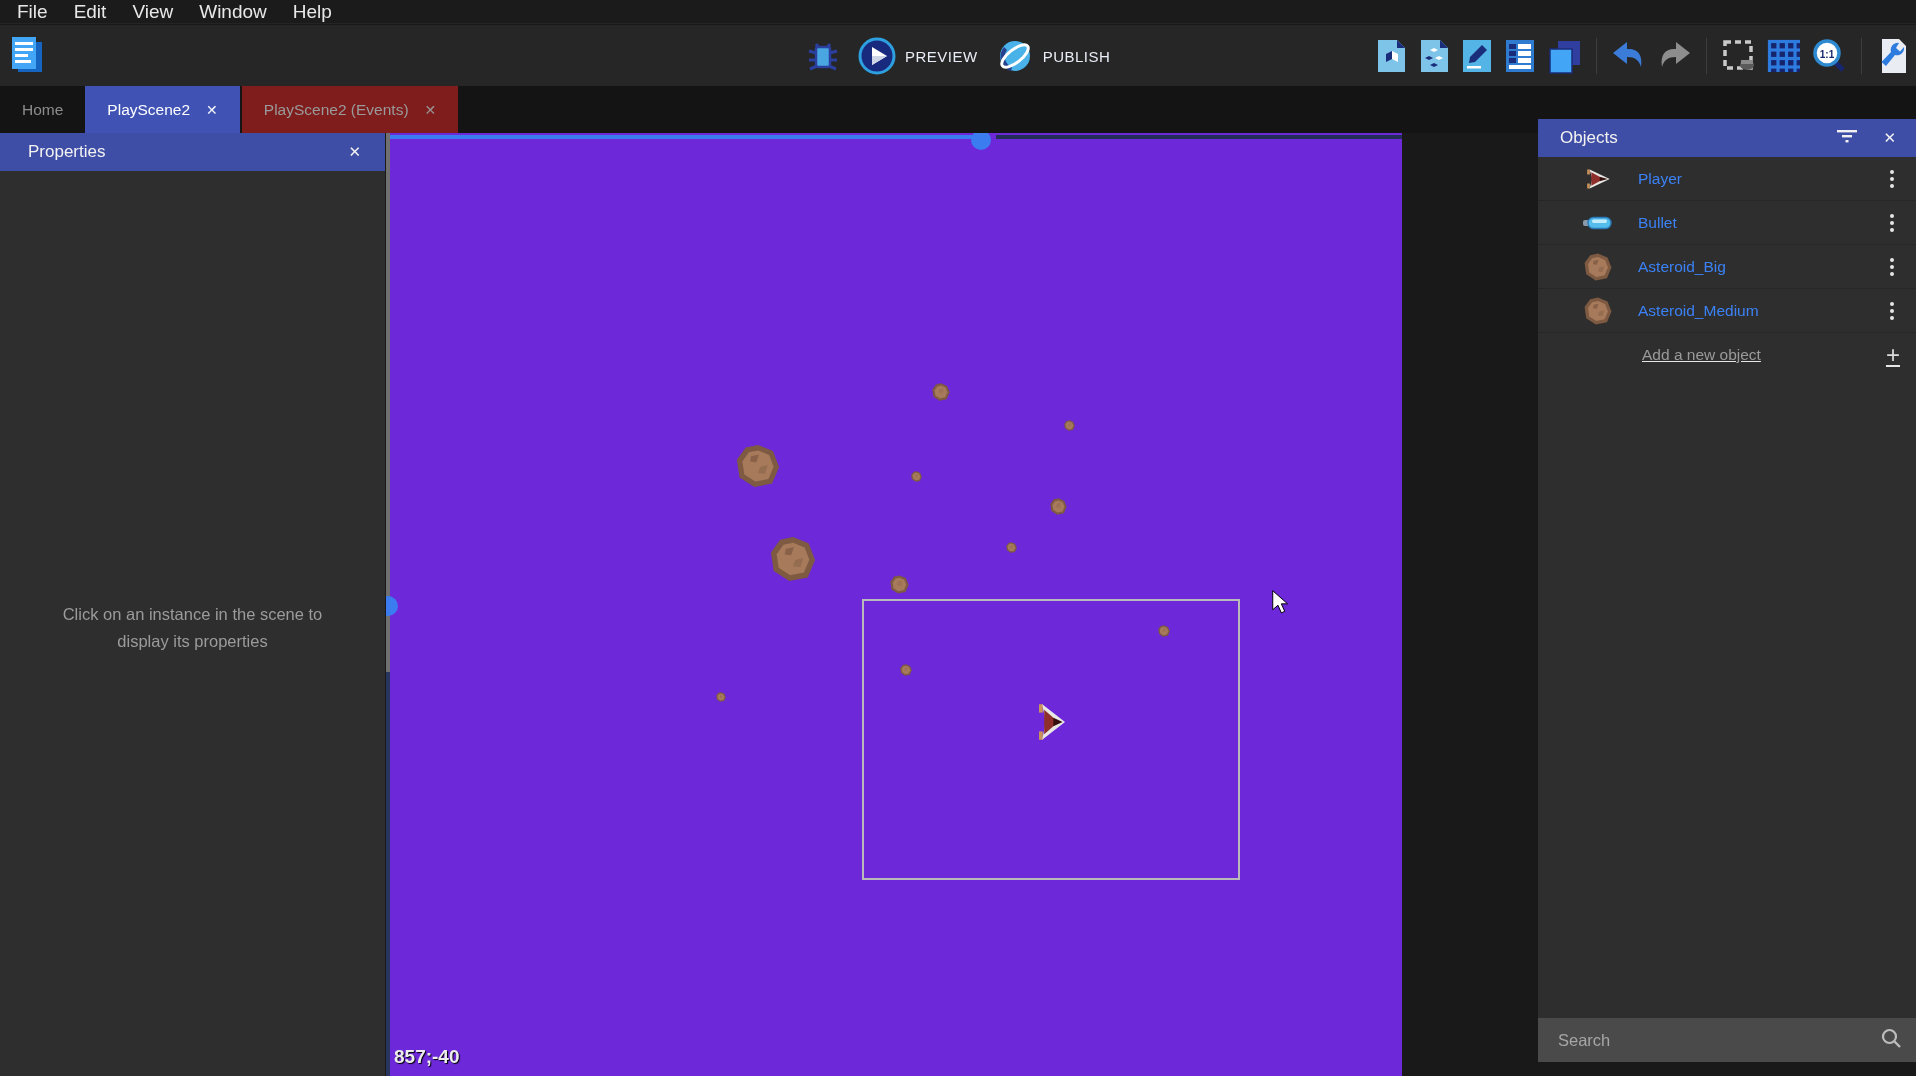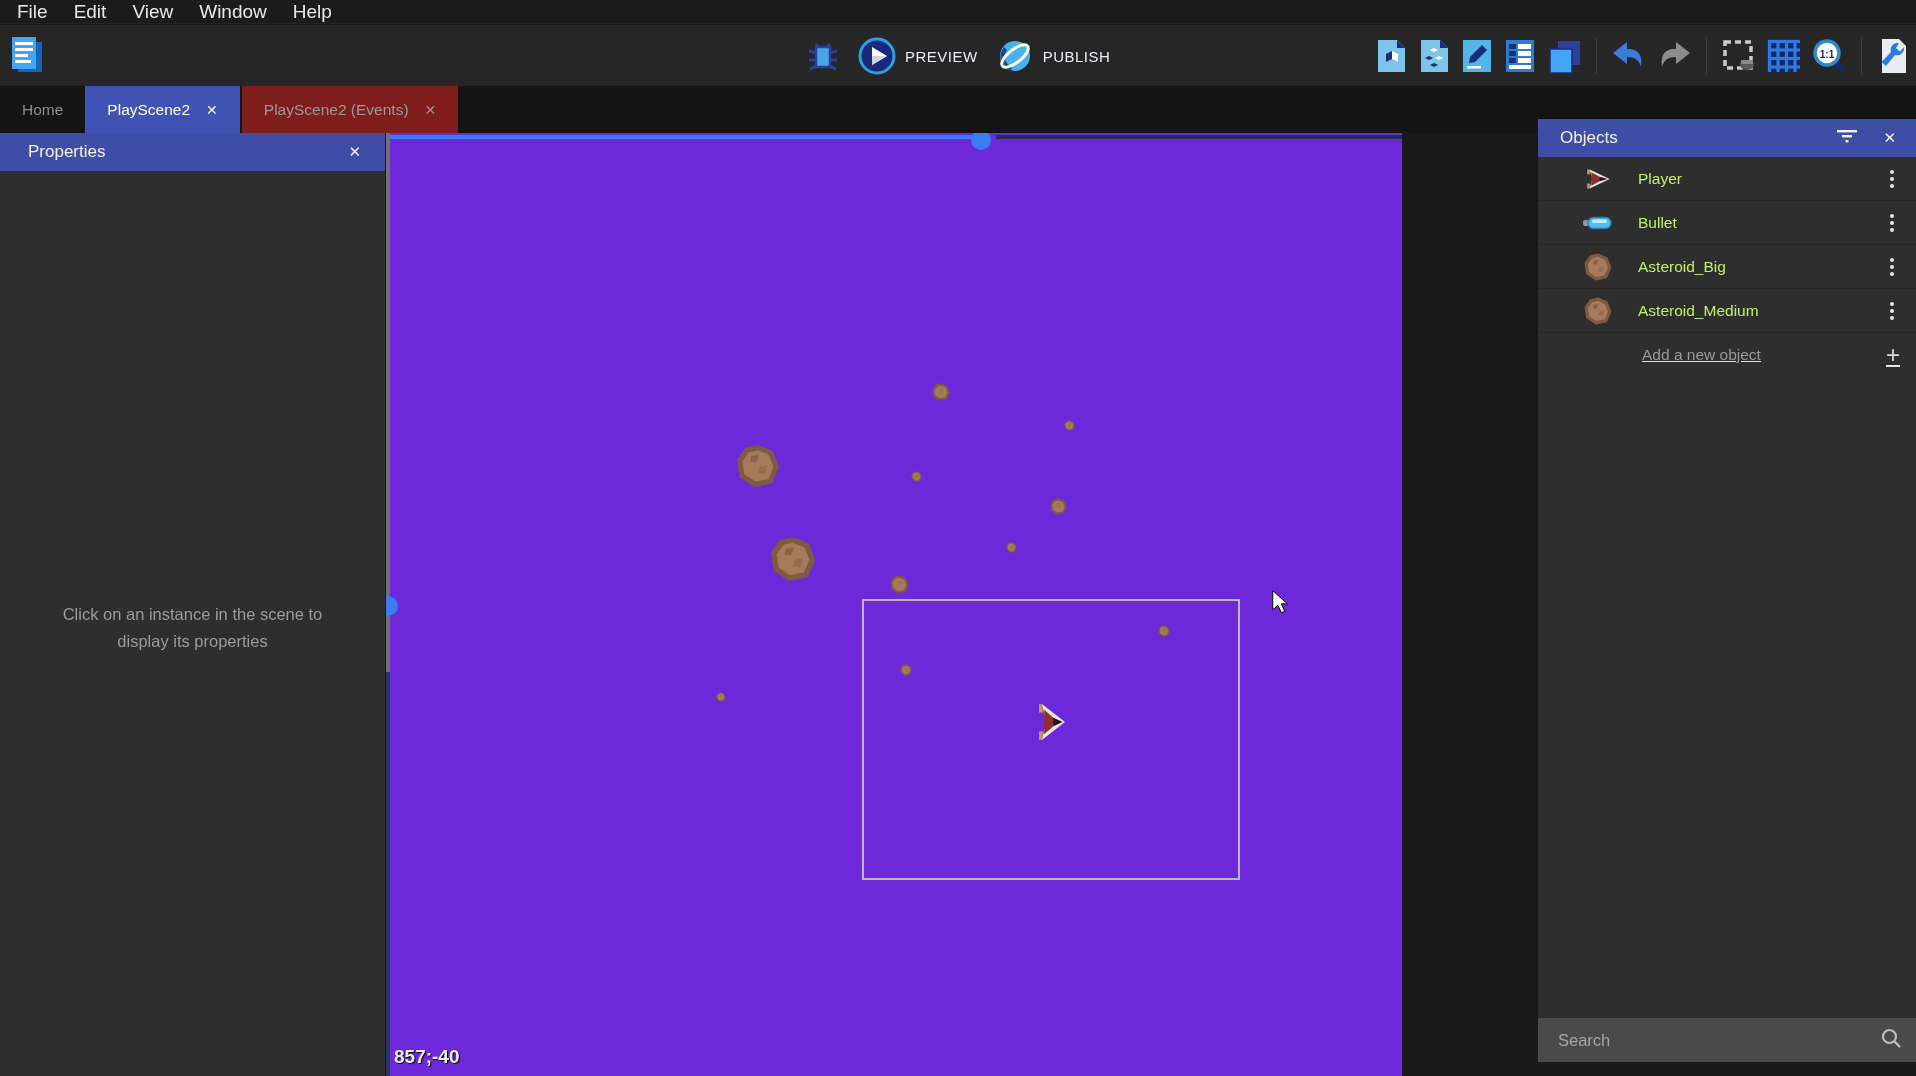--- a/index.html
+++ b/index.html
@@ -48,21 +48,21 @@
   .scroll-v-dark { position:absolute; left:0; top:539px; width:4px; height:404px; background:#28355f; }
   .camera-rect { position:absolute; border:2px solid #b9b9b9; }
   .coords { position:absolute; left:8px; bottom:8px; font-size:19px; font-weight:bold; color:#ececec; text-shadow:1px 1px 1px #000; }
   .instance { position:absolute; }
   
   .right-panel { position:absolute; left:1538px; top:119px; width:378px; height:943px; background:#2e2e2e; }
   .right-panel .panel-title { margin-left:22px; }
   .objects-header-actions { margin-left:auto; margin-right:20px; display:flex; align-items:center; gap:26px; }
   .obj-row { height:44px; display:flex; align-items:center; background:#2e2e2e; border-bottom:1px solid #272727; cursor:pointer; }
   .obj-icon { width:36px; height:30px; margin-left:42px; display:flex; align-items:center; justify-content:center; }
-  .obj-label { margin-left:22px; font-size:15.5px; color:#bef264; }
+  .obj-label { margin-left:22px; font-size:15.5px; color:#3b82f6; }
   .kebab { margin-left:auto; margin-right:18px; display:flex; flex-direction:column; gap:3px; padding:4px; cursor:pointer; }
   .kebab span { width:4px; height:4px; border-radius:50%; background:#e6e6e6; display:block; }
   .add-row { height:44px; display:flex; align-items:center; cursor:pointer;text-decoration:underline; }
   .add-label { margin-left:104px; font-size:15.5px; color:#9a9a9a; }
   .add-plus { margin-left:auto; margin-right:16px; font-size:24px; font-weight:300; color:#dcdcdc; }
   .search-bar { position:absolute; left:0; bottom:0; width:100%; height:44px; background:#4a4a4a; display:flex; align-items:center; }
   .search-input { flex:1; background:transparent; border:none; outline:none; color:#dcdcdc;
     font-size:16.5px; padding-left:20px; font-family:"Liberation Sans", sans-serif; }
   .search-input::placeholder { color:#a6a6a6; }
   .search-icon { margin-right:14px; }

